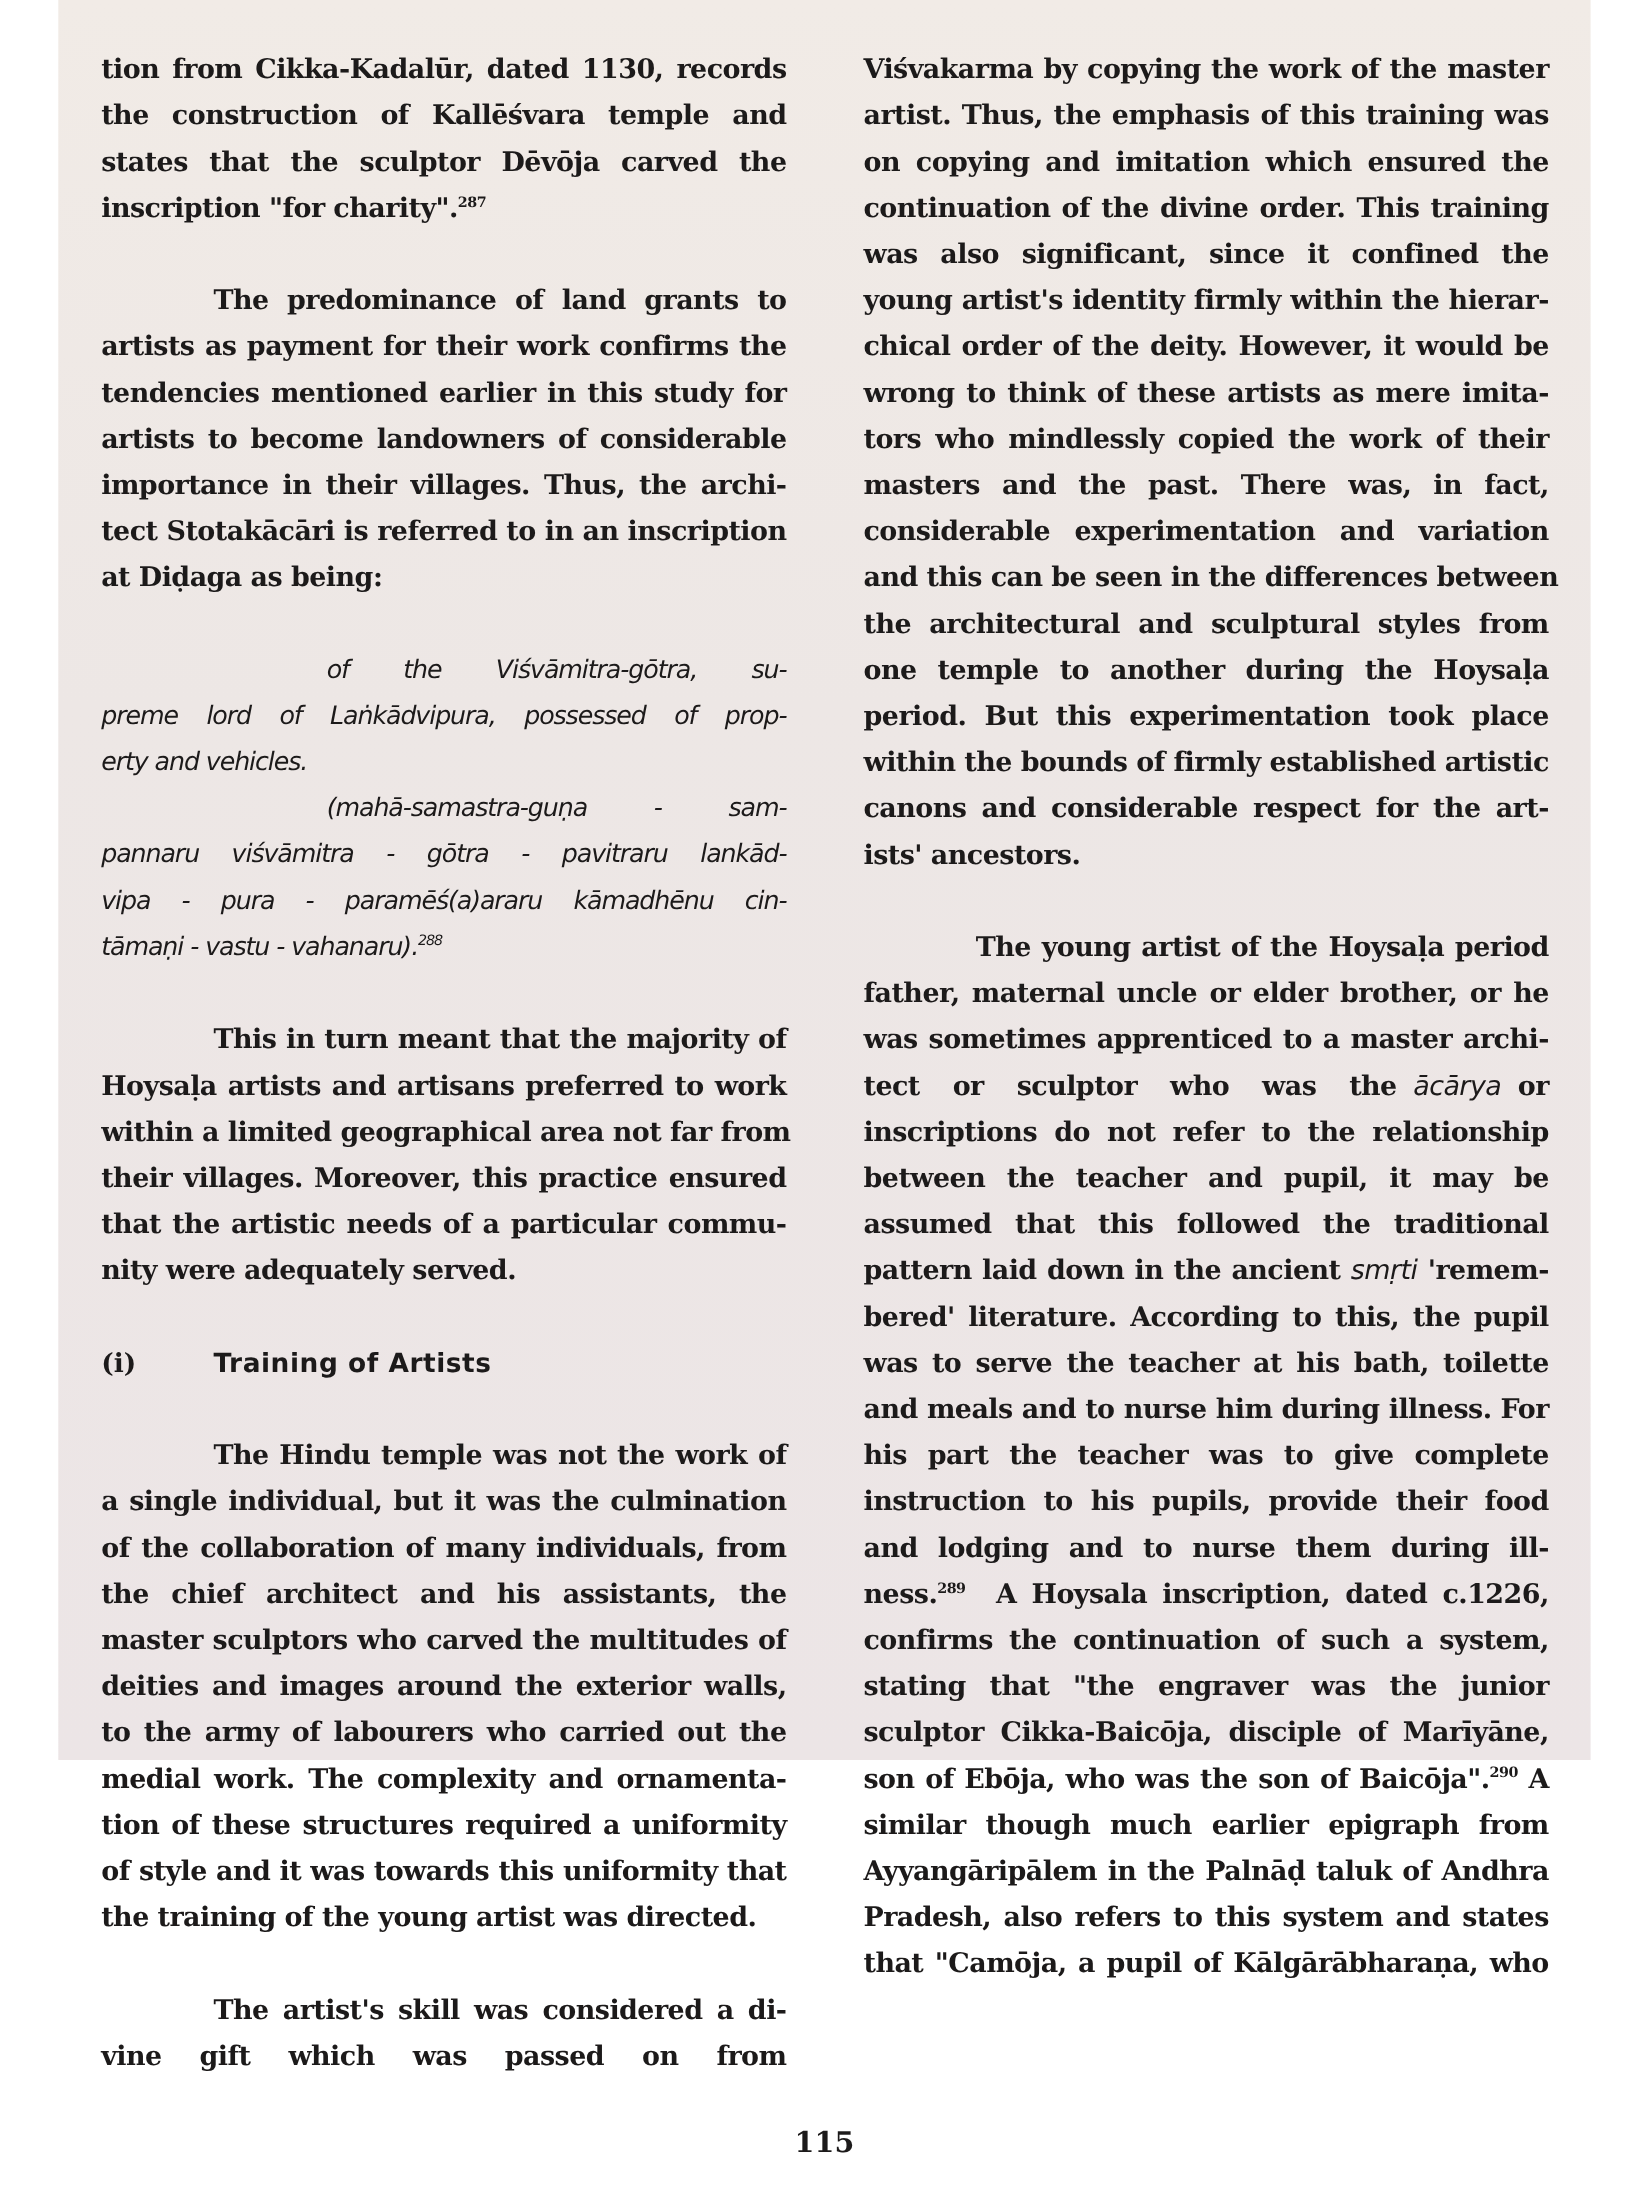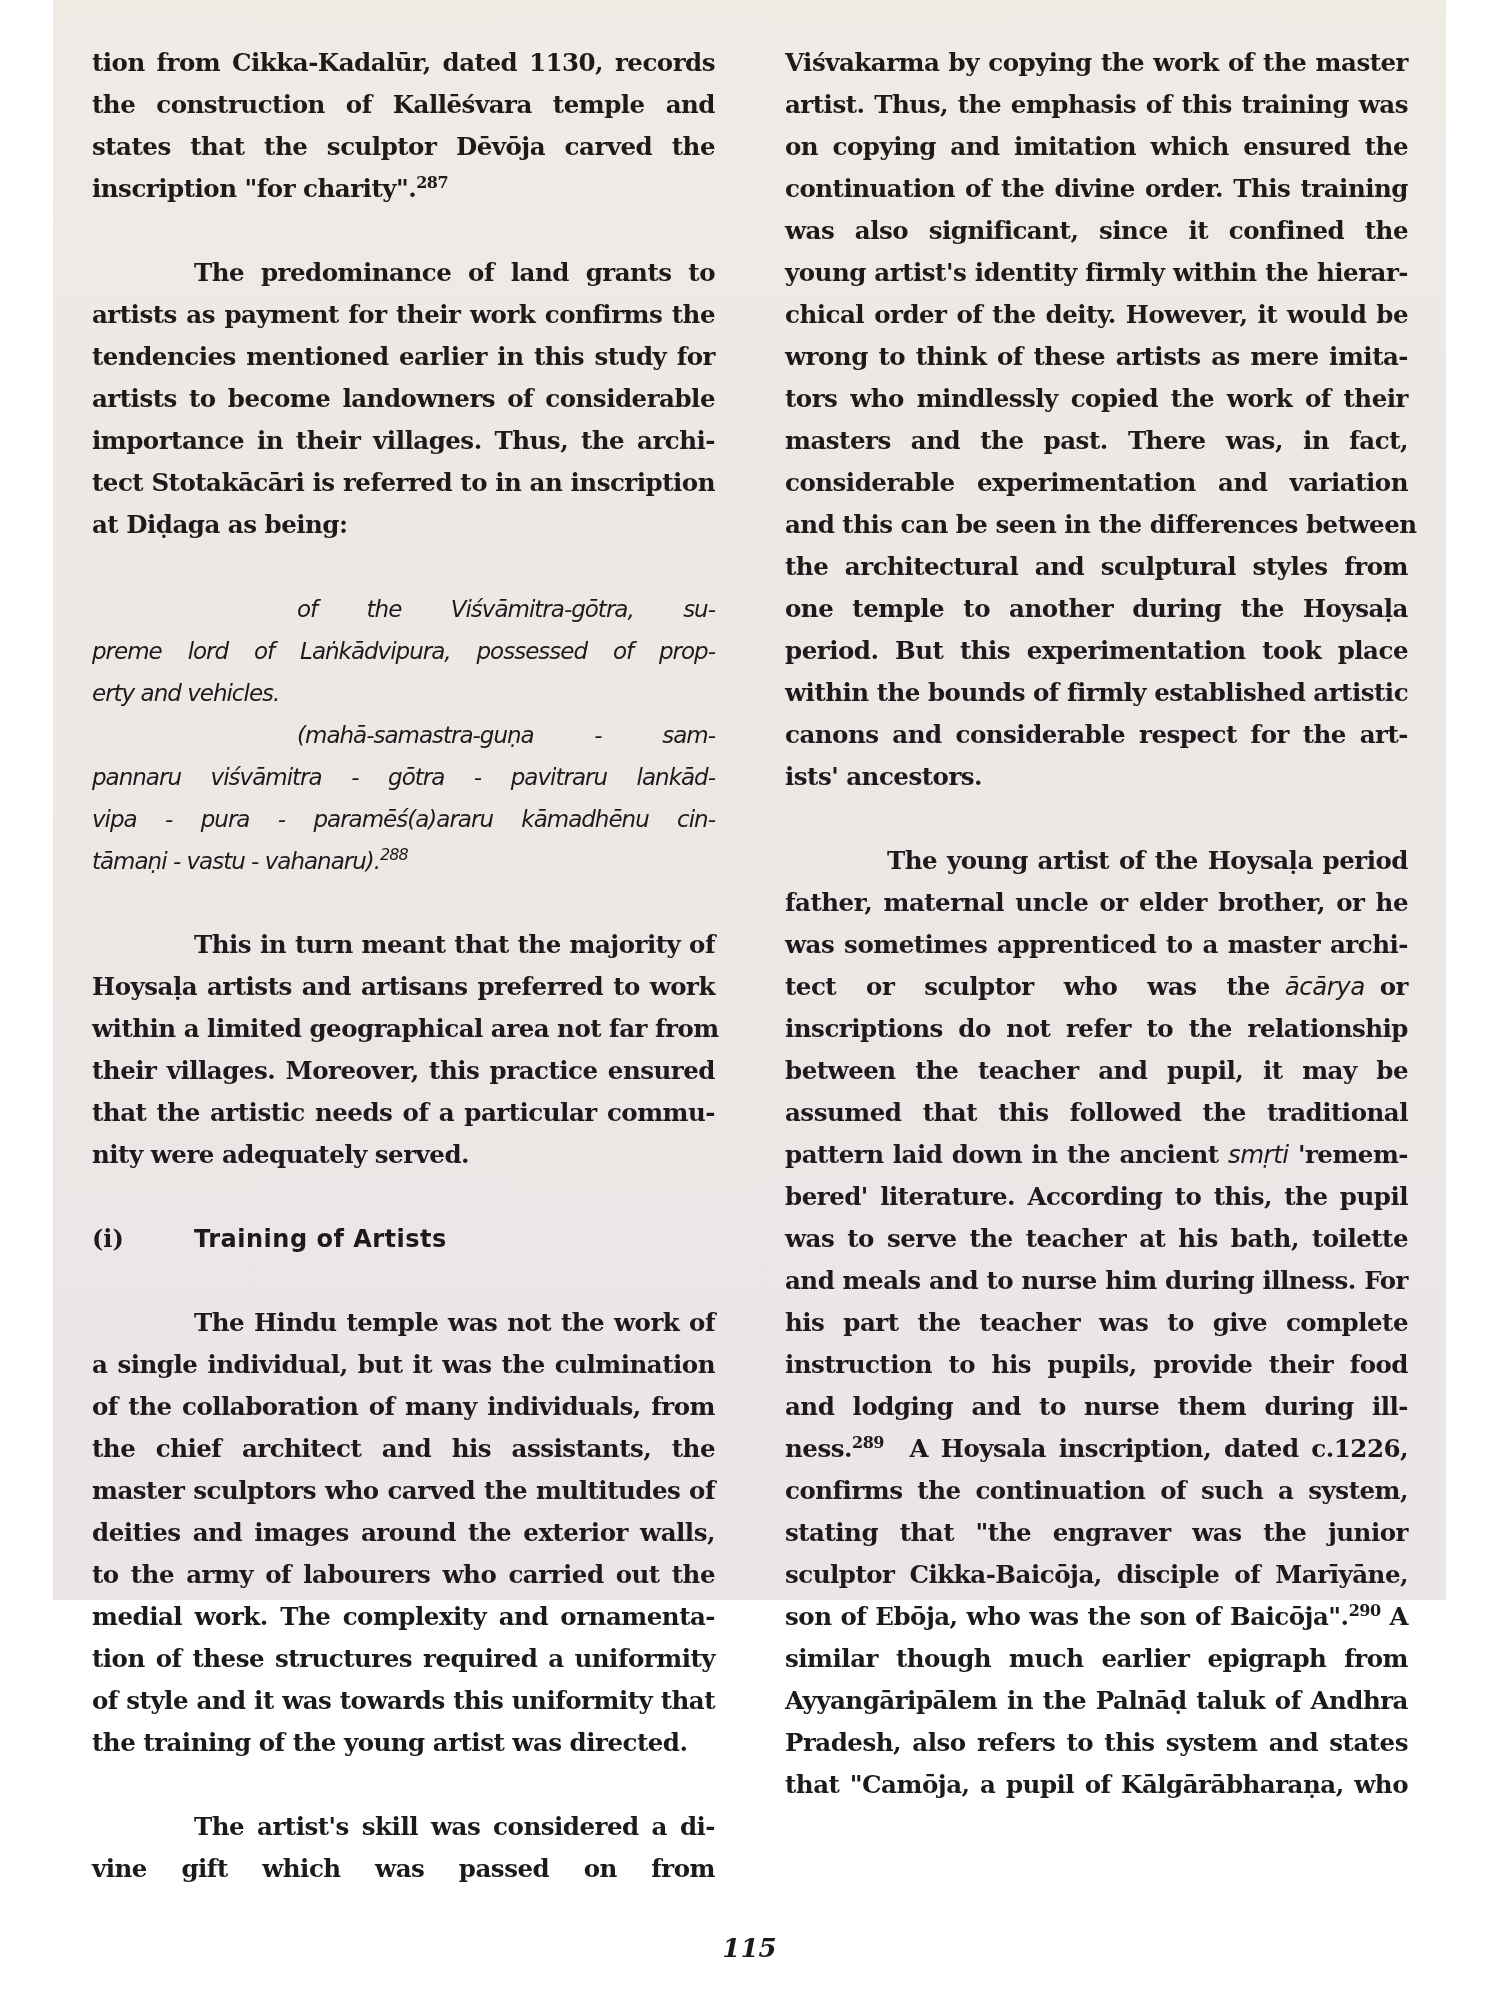--- a/index.html
+++ b/index.html
@@ -33,36 +33,35 @@
     white-space: nowrap;
     text-align: justify;
     text-align-last: justify;
     overflow: visible;
   }
   .line.last { text-align-last: left; }
   .line.indent { padding-left: 102px; }
   .line.quote-indent { padding-left: 205px; }
   .line.italic { font-style: italic; font-weight: normal; font-family: "DejaVu Sans", sans-serif; letter-spacing: -1px; font-size: 23px; }
   .line.gap { height: 42px; }
-  .sup { font-size: 16px; vertical-align: super; line-height: 0; }
+  .sup { font-size: 13px; vertical-align: super; line-height: 0; }
   .heading {
     height: 42px; line-height: 42px;
     font-size: 24px; font-weight: bold;
     display: flex;
   }
   .heading .num { width: 102px; }
   .heading .title { font-family: "DejaVu Sans", sans-serif; font-weight: bold; letter-spacing: 0.5px; }
   .page-number {
     position: absolute;
     left: 0; width: 100%;
     top: 1933px;
     text-align: center;
     font-size: 26px;
     font-weight: bold;
-    font-style: italic;
   }
   em { font-style: italic; font-weight: normal; font-family: "DejaVu Sans", sans-serif; }
 </style>
 </head>
 <body>
 
 <div class="page">
 
   <div class="column col-left">
     <div>

